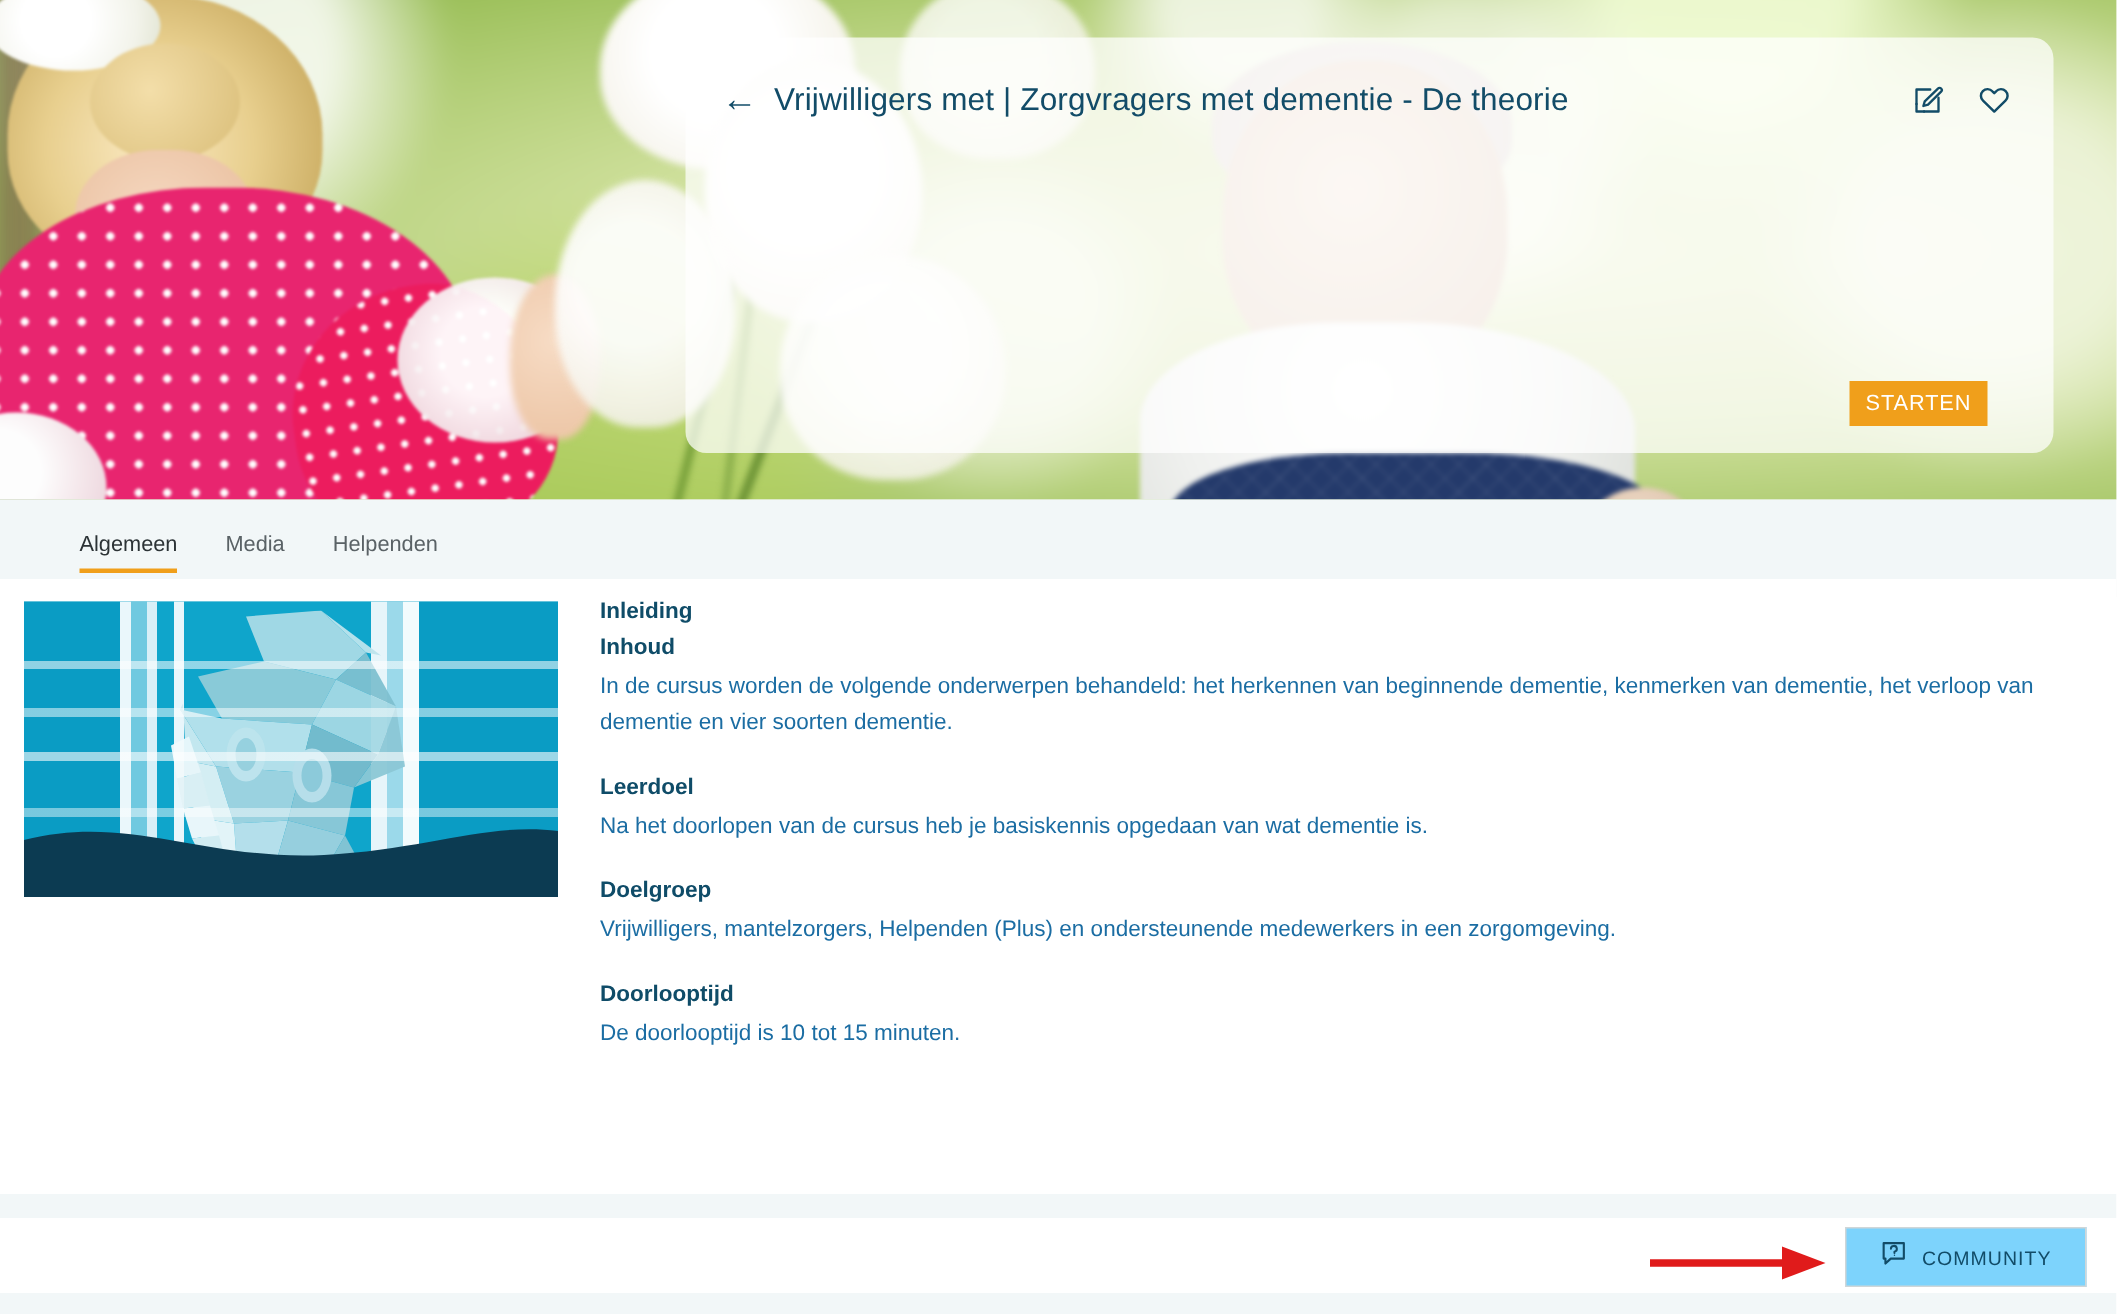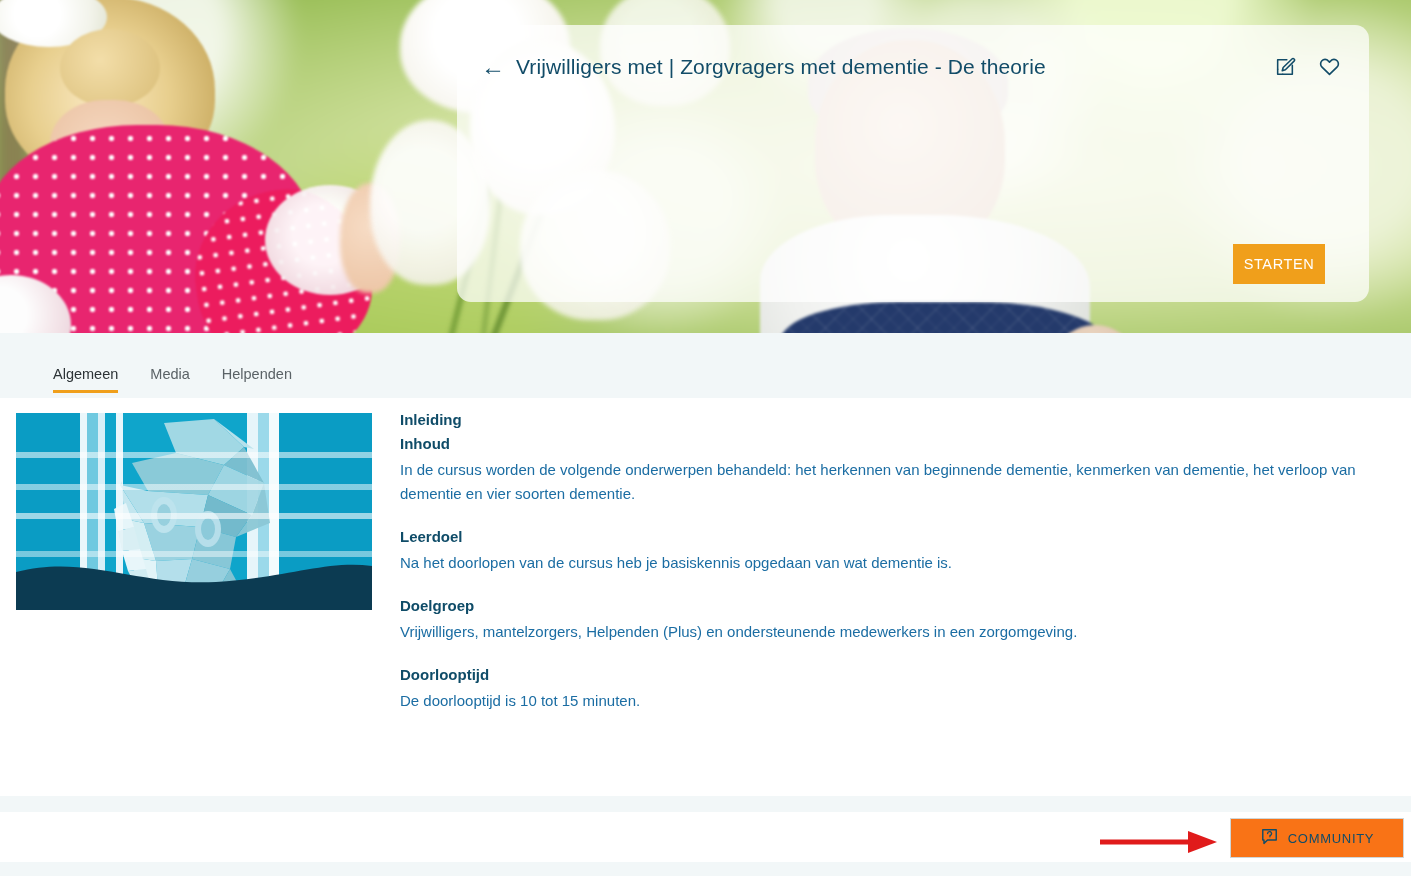--- a/index.html
+++ b/index.html
@@ -219,21 +219,21 @@
     position: absolute;
     right: 28px; top: 30px;
     display: flex;
     gap: 22px;
     align-items: center;
   }
   .card-icons svg { display: block; cursor: pointer; }
   .start-btn {
     position: absolute;
     right: 44px; bottom: 18px;
-    width: 92px; height: 40px;
+    width: 92px; height: 30px;
     background: #F09F1B;
     color: #ffffff;
     border: none;
     font-family: "Liberation Sans", sans-serif;
     font-size: 14.5px;
     letter-spacing: .6px;
     cursor: pointer;
   }
 
   
@@ -241,21 +241,21 @@
     position: absolute;
     left: 0; top: 333px;
     width: 1411px; height: 65px;
     background: #F2F7F8;
   }
   .tabs {
     position: absolute;
     left: 53px; top: 0;
     height: 65px;
     display: flex;
-    align-items: center;
+    align-items: flex-start;
     gap: 0;
   }
   .tab {
     padding: 22px 0 0 0;
     margin-right: 32px;
     font-size: 14.5px;
     color: #5a6266;
     cursor: pointer;
     position: relative;
     height: 43px;
@@ -266,21 +266,21 @@
     content: "";
     position: absolute;
     left: 0; right: 0; bottom: -6px;
     height: 3px;
     background: #F09F1B;
   }
 
   
   .content {
     position: absolute;
-    left: 0; top: 398px;
+    left: 0; top: 386px;
     width: 1411px;
     height: 398px;
     background: #ffffff;
   }
   .thumb {
     position: absolute;
     left: 16px; top: 15px;
     width: 356px; height: 197px;
     overflow: hidden;
     background: #0EA2C8;
@@ -360,22 +360,22 @@
   }
   .band-2 {
     position: absolute;
     left: 0; top: 862px;
     width: 1411px; height: 14px;
     background: #F2F7F8;
   }
   .community-btn {
     position: absolute;
     left: 1230px; top: 818px;
-    width: 174px; height: 40px;
-    background: #f97316;
+    width: 161px; height: 40px;
+    background: #7dd3fc;
     border: 1px solid #cfd6d8;
     display: flex;
     align-items: center;
     justify-content: center;
     gap: 9px;
     cursor: pointer;
     box-sizing: border-box;
   }
   .community-label {
     font-size: 13px;

